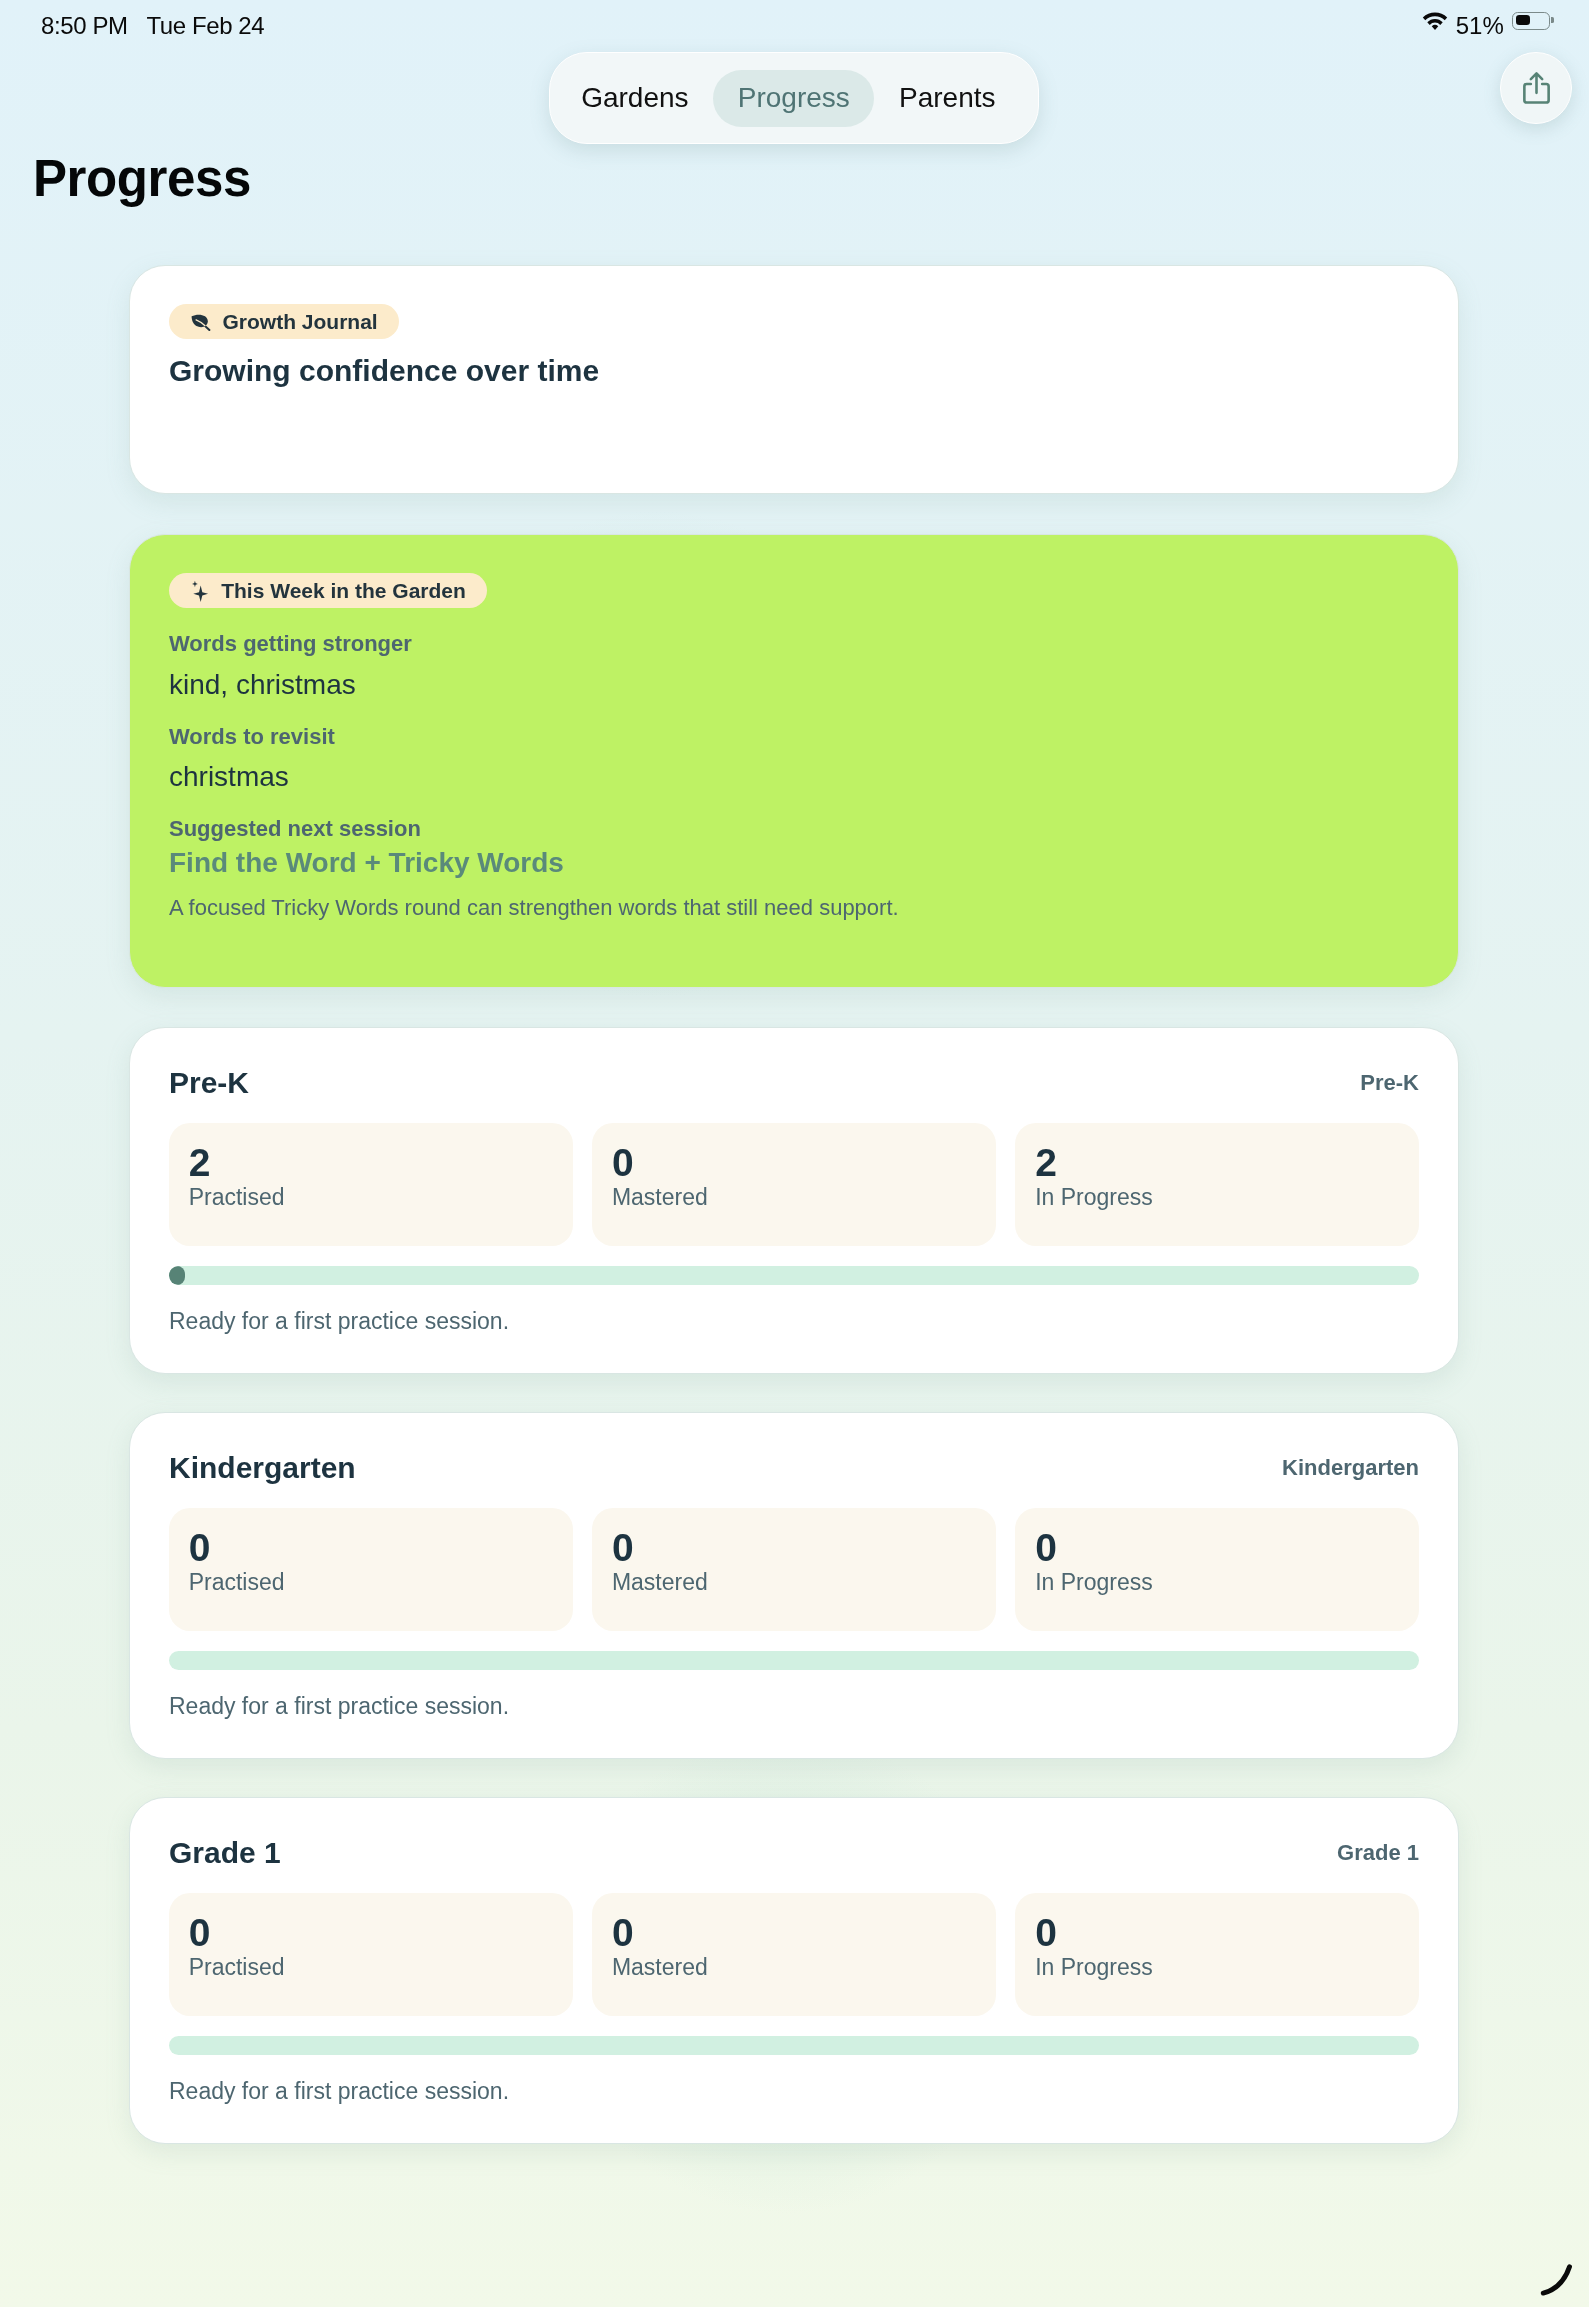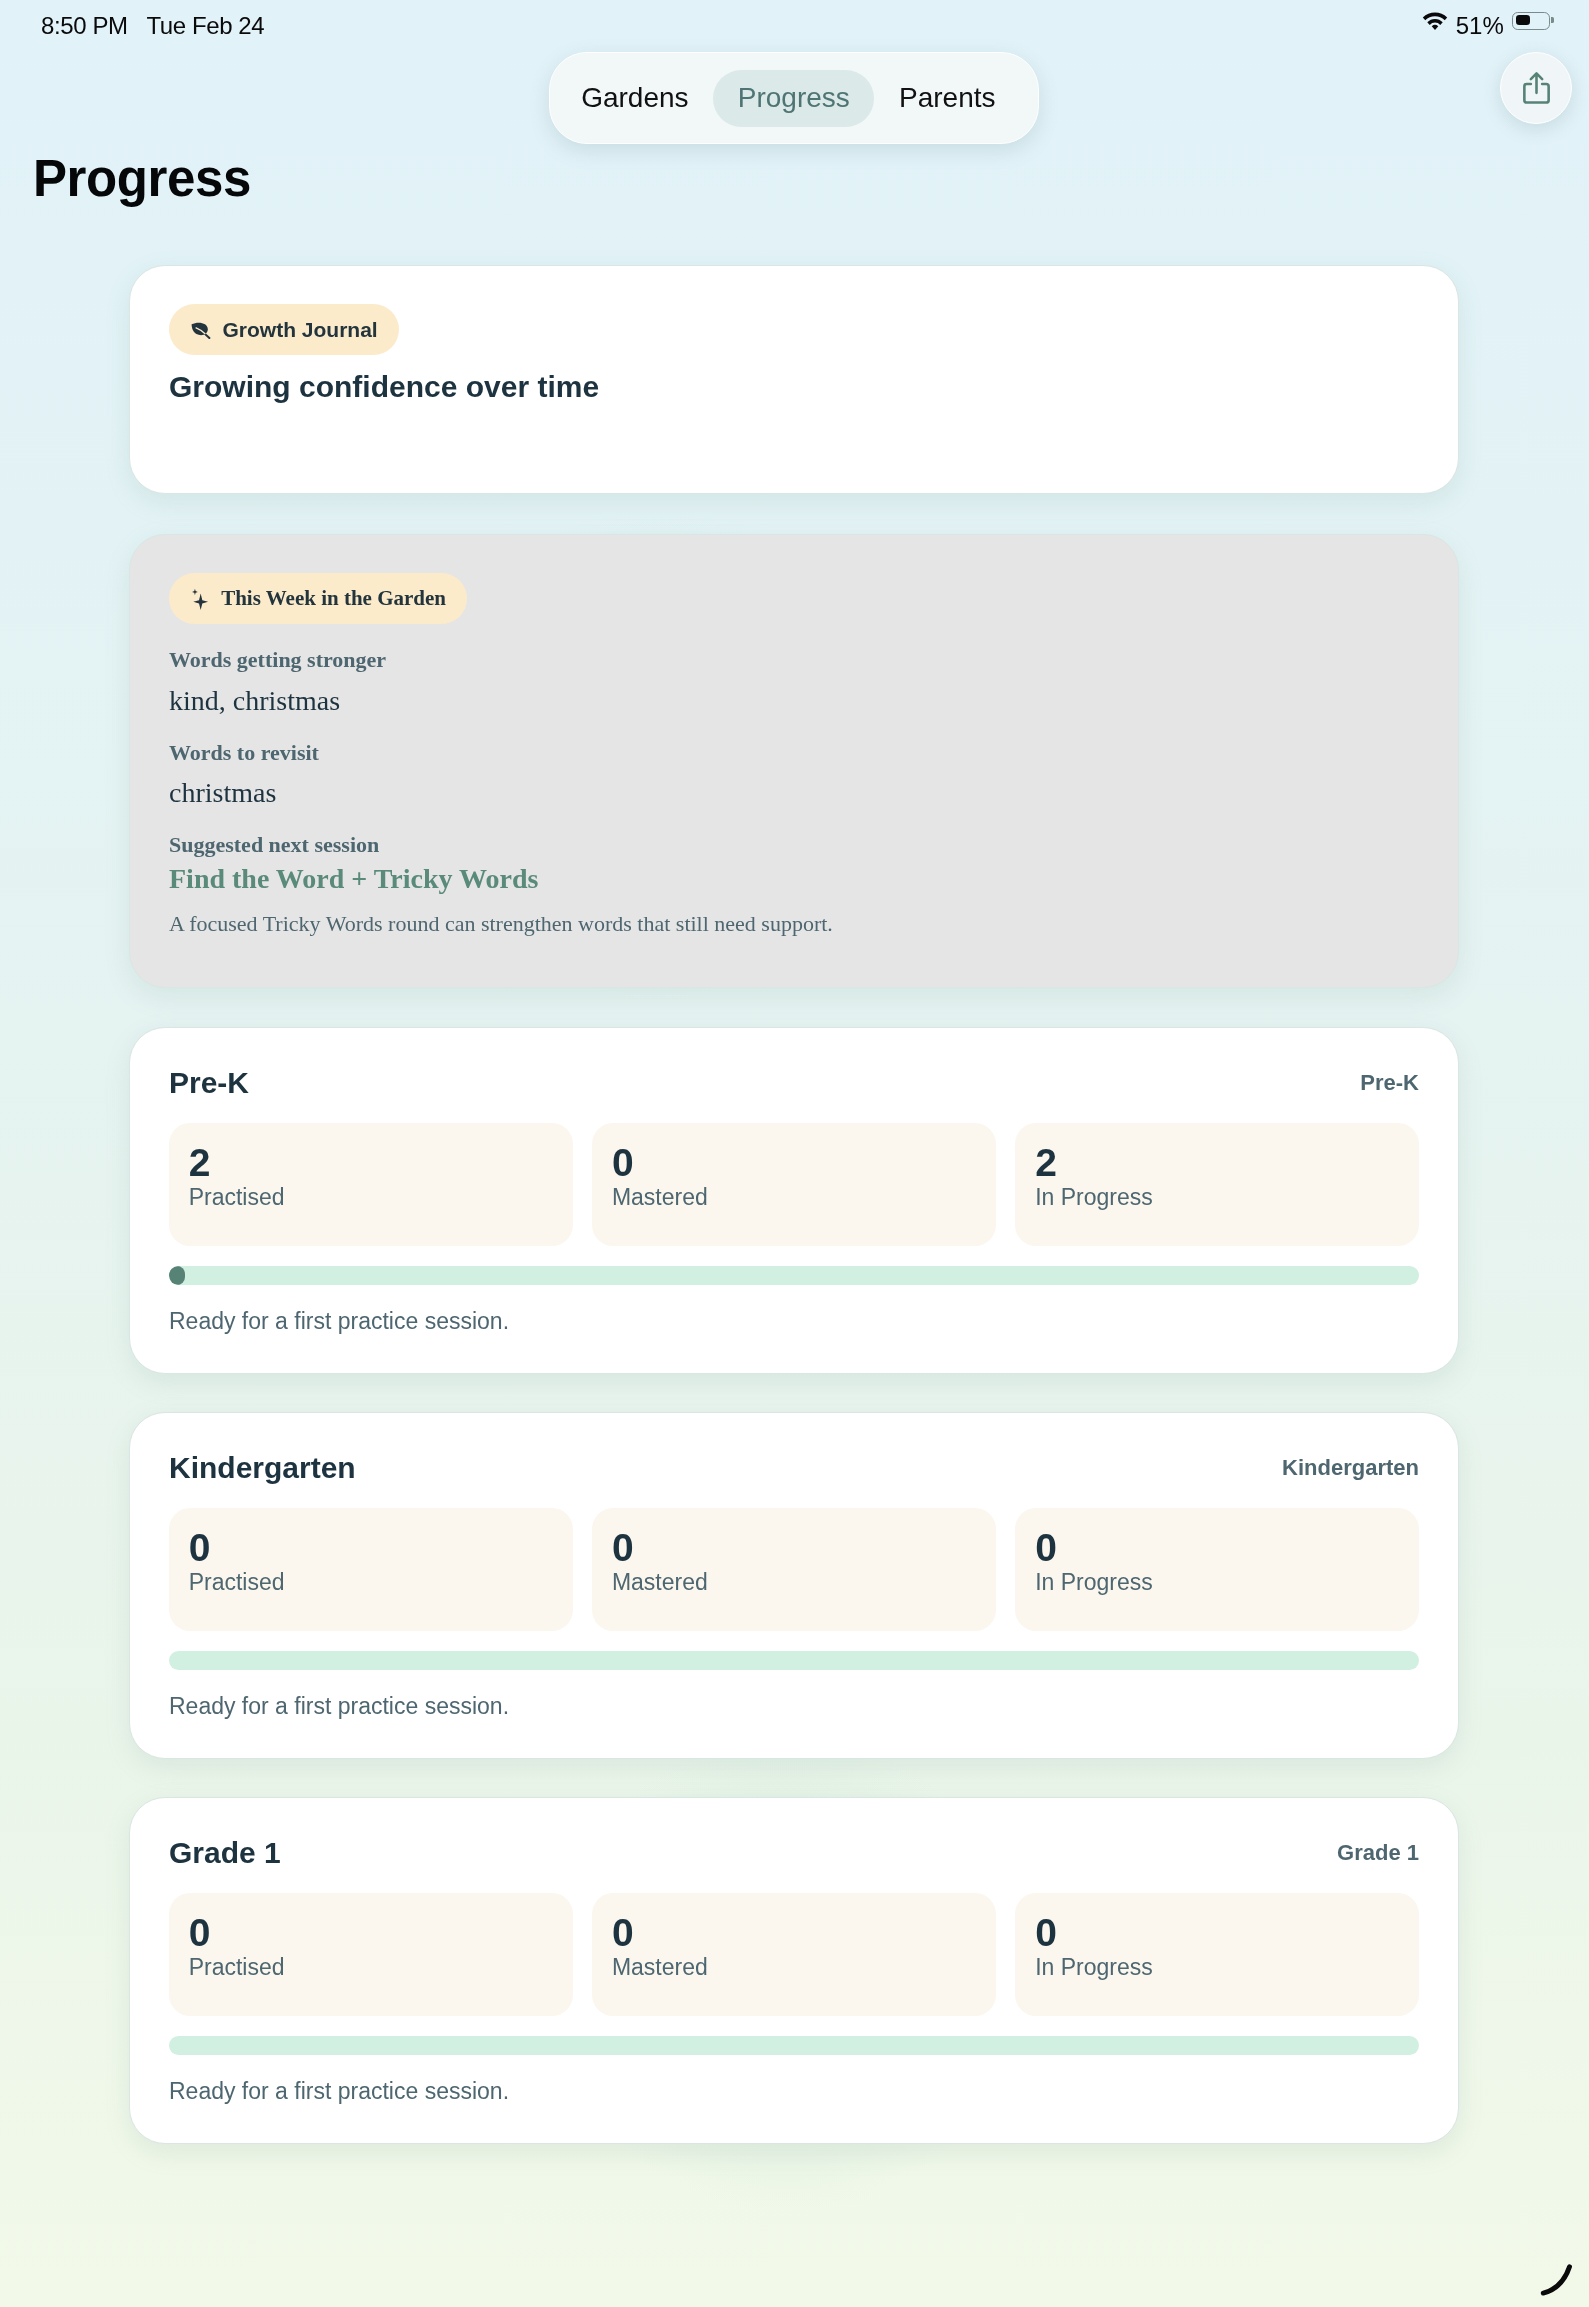--- a/index.html
+++ b/index.html
@@ -38,23 +38,23 @@
   }
 
   .page-title { position:absolute; left:33px; top:149px; font-size:51px; font-weight:bold; color:#050708; letter-spacing:-0.4px; }
 
   .card {
     position:absolute; left:129px; width:1330px; box-sizing:border-box;
     background:#ffffff; border:1.6px solid #d9e6e3; border-radius:36px;
     box-shadow:0 8.2px 24.6px rgba(120,160,150,0.15);
     padding:0 39px;
   }
-  .card.cream { background:#e5e5e5;font-family:Liberation Serif, serif; }
+  .card.cream { background:#bef264; }
   .pill {
-    display:inline-flex; align-items:center; gap:11.5px; height:51px; padding:0 21px;
+    display:inline-flex; align-items:center; gap:11.5px; height:35px; padding:0 21px;
     background:#fcebcb; border-radius:25.4px; font-size:21px; font-weight:bold; color:#23343d;
   }
   .journal-title { font-size:30px; font-weight:bold; color:#1d3340; margin-top:14.7px; }
   .journal-sub { font-size:26px; color:#49606a; margin-top:18px; }
 
   .section-label { font-size:22px; font-weight:bold; color:#4d6670; }
   .section-value { font-size:28px; color:#1d3340; margin-top:11.5px; }
   .suggest-title { font-size:28px; font-weight:bold; color:#5a8a7a; margin-top:5px; }
   .suggest-desc { font-size:22px; color:#4d6670; margin-top:16.4px; }
 

